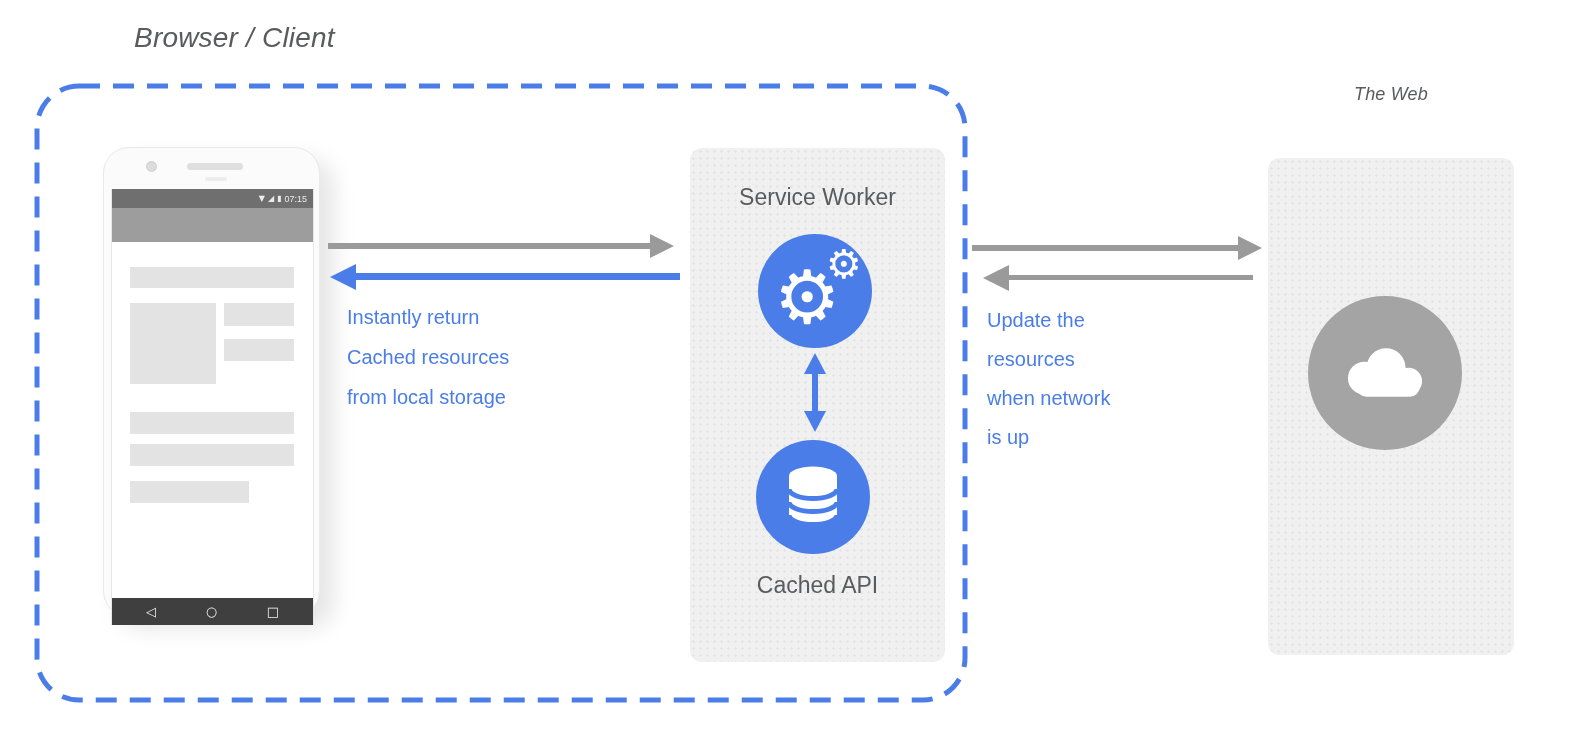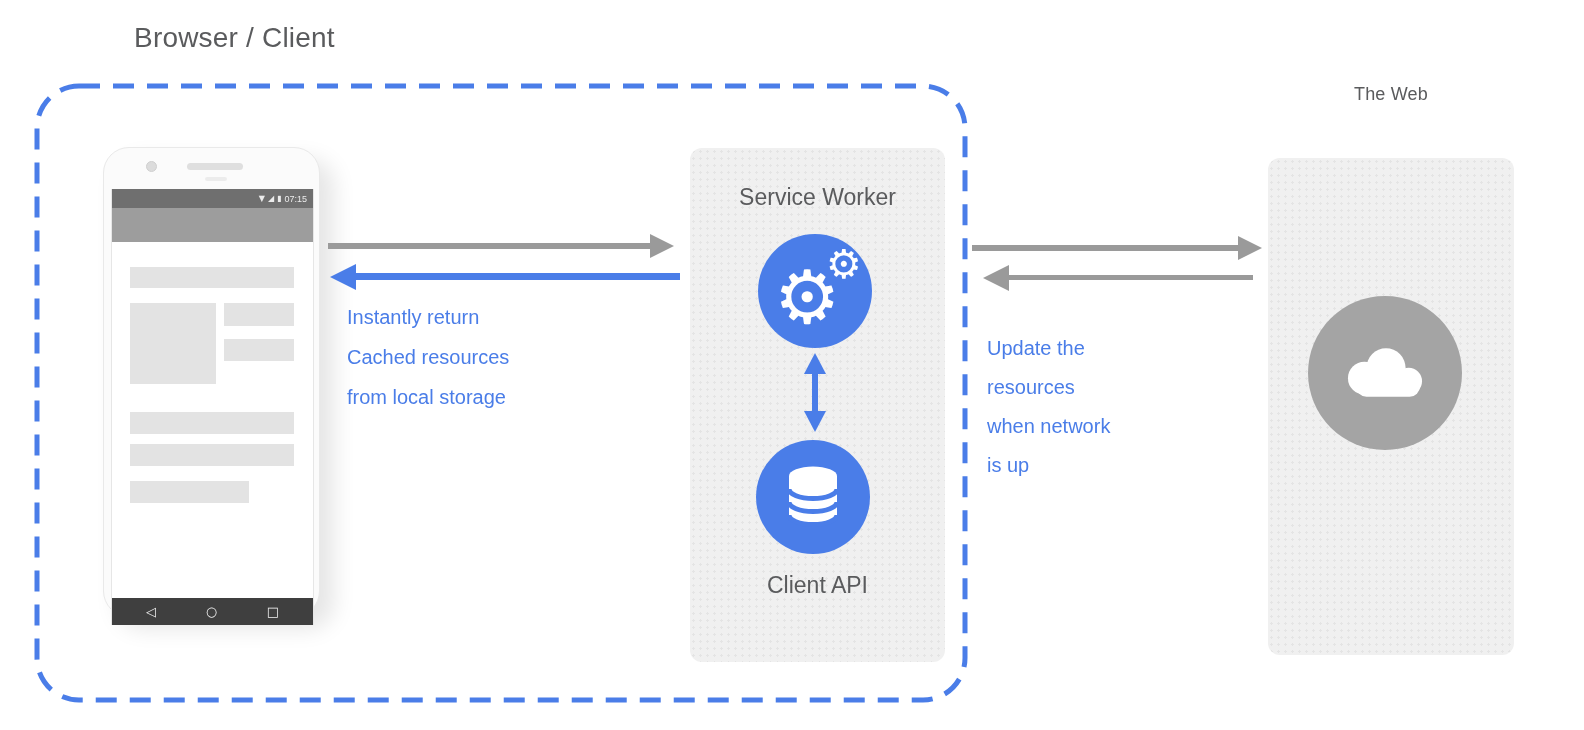--- a/index.html
+++ b/index.html
@@ -3,21 +3,21 @@
 <meta charset="utf-8">
 <style>
   :root{
     --accent:#4a7de8; --arrow_gray:#9a9a9a; --panel_bg:#f0f0f0;
     --text_gray:#5a5b5d; --web_circle:#a4a4a4; --wireframe:#e3e3e3;
   }
   *{box-sizing:border-box; margin:0; padding:0;}
   body{background:#fff; font-family:"Liberation Sans", sans-serif;}
   .canvas{position:relative; width:1584px; height:730px; background:#fff; overflow:hidden;}
 
-  .title{position:absolute; color:var(--text_gray); font-size:28px; letter-spacing:.2px;}
+  .title{position:absolute; color:var(--text_gray); font-size:28px; letter-spacing:.2px;font-style:italic;}
   .blue-note{position:absolute; color:var(--accent); font-size:20px; line-height:40px;
     text-align:left; white-space:pre-line;}
 
   
   .boundary{position:absolute; left:33px; top:82px;}
 
   
   .panel{position:absolute; background:var(--panel_bg); border-radius:12px;
     background-image:radial-gradient(circle, #e4e4e4 1px, transparent 1.2px);
     background-size:7px 7px;}
@@ -139,39 +139,39 @@
           <path d="M33,36 v40 a24,9.5 0 0 0 48,0 v-40 z"></path>
           <ellipse cx="57" cy="36" rx="24" ry="9.5"></ellipse>
         </g>
         <g fill="none" stroke="var(--accent)" stroke-width="5">
           <path d="M33,49 a24,9.5 0 0 0 48,0"></path>
           <path d="M33,62 a24,9.5 0 0 0 48,0"></path>
           <path d="M33,75 a24,9.5 0 0 0 48,0"></path>
         </g>
       </svg>
     </div>
-    <div class="panel-label" style="top:424px;">Client API</div>
+    <div class="panel-label" style="top:424px;">Cached API</div>
   </div>
 
   <div class="arrow" style="left:815px; top:353px;">
     <div class="head head-up" style="left:-11px; top:0;"></div>
     <div class="shaft blue" style="left:-3px; top:17px; width:6px; height:46px;"></div>
     <div class="head head-down" style="left:-11px; top:58px;"></div>
   </div>
 
   <div class="arrow" style="left:972px; top:248px;">
     <div class="shaft" style="left:0; top:-3px; width:266px; height:6px;"></div>
     <div class="head head-right" style="left:266px; top:-12px;"></div>
   </div>
   <div class="arrow" style="left:983px; top:278px;">
     <div class="head head-left" style="left:0; top:-13px;"></div>
     <div class="shaft" style="left:26px; top:-3px; width:244px; height:5px;"></div>
   </div>
 
-  <div class="blue-note" style="left:987px; top:301px; width:252px; line-height:39px;margin-top:28px;">Update the
+  <div class="blue-note" style="left:987px; top:301px; width:252px; line-height:39px;">Update the
 resources
 when network
 is up</div>
 
   <div class="panel" style="left:1268px; top:158px; width:246px; height:497px;">
     <div class="gray-circle" style="left:40px; top:138px;">
       <svg width="104" height="72" viewBox="0 0 100 70">
         <g fill="#ffffff">
           <circle cx="30" cy="40" r="16"></circle>
           <circle cx="51" cy="30" r="19"></circle>

